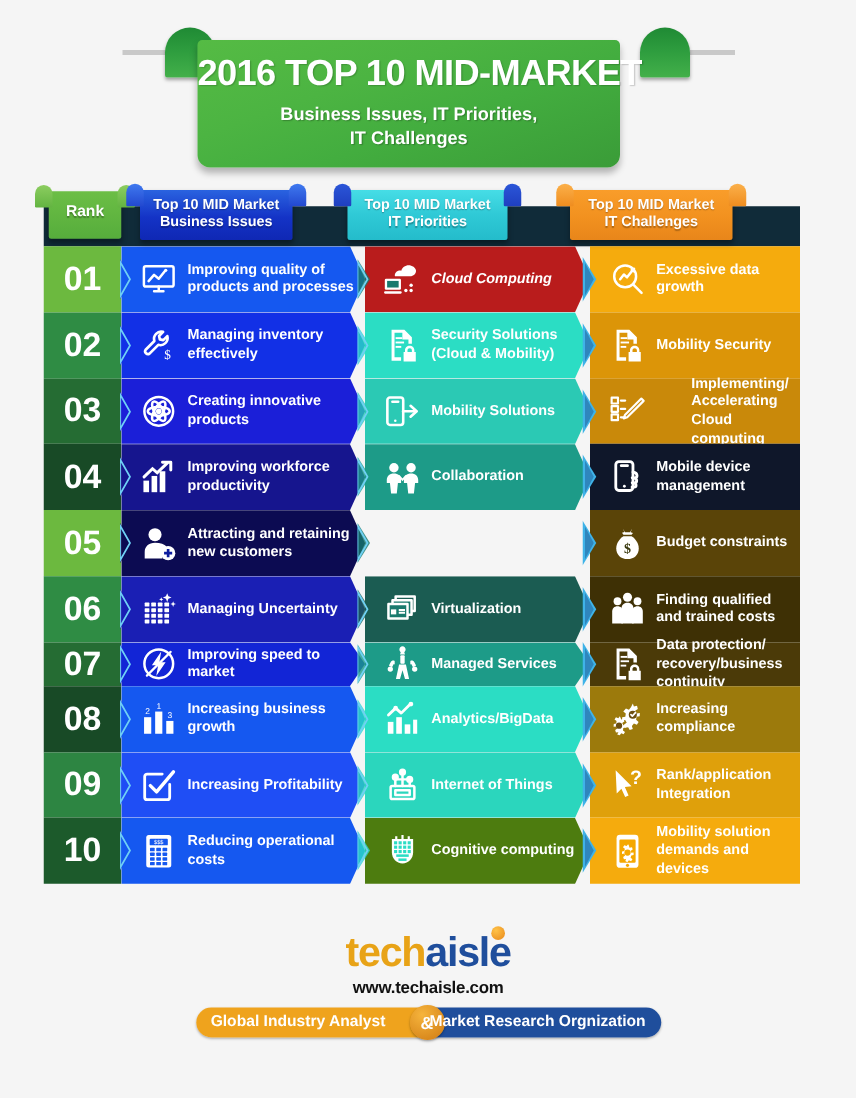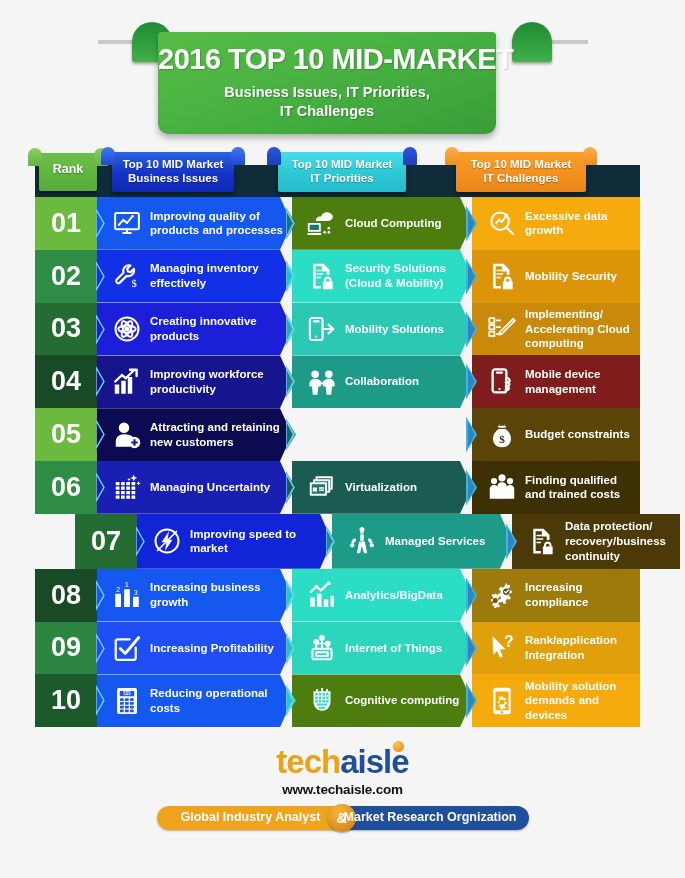--- a/index.html
+++ b/index.html
@@ -143,21 +143,21 @@
     background:radial-gradient(circle at 35% 30%, #ffc247, #e8881a);
     left:117px; top:-4px;
   }
   #url{ font-size:13.5px; font-weight:bold; color:#111; margin-top:4px; letter-spacing:-.2px;}
   #pill{
     margin:9px auto 0; width:372px; height:24px; border-radius:12px;
     position:relative; overflow:visible;
     background:linear-gradient(90deg,#efa31d 0%, #efa31d 48%, #1f4e9c 48%, #1f4e9c 100%);
     box-shadow:0 1px 2px rgba(0,0,0,.3);
   }
-  #pill .pl{ position:absolute; left:24px; top:4px; font-size:12.5px; font-weight:bold; color:#fff; }
+  #pill .pl{ position:absolute; left:12px; top:4px; font-size:12.5px; font-weight:bold; color:#fff; }
   #pill .pr{ position:absolute; right:12px; top:4px; font-size:12.5px; font-weight:bold; color:#fff; }
   #amp{
     position:absolute; left:171px; top:-2px; width:28px; height:28px; border-radius:50%;
     background:radial-gradient(circle at 35% 28%, #f6b43c, #cf7a12);
     color:#fff; font-size:14px; font-weight:bold; line-height:28px; text-align:center;
     box-shadow:0 1px 2px rgba(0,0,0,.35);
   }
   #taglines{ margin-top:8px; font-size:12px; font-weight:bold; color:#111; }
   #taglines span{ display:inline-block; }
   #tag1{ margin-right:26px; }
@@ -226,21 +226,21 @@
               </svg>
             </span>
             <span class="lbl">Improving quality of products and processes</span>
           </div>
           <div class="sep" style="left:60px;">
             <svg width="13" height="52.8" viewBox="0 0 13 52">
               <path d="M0 10 L10 26 L0 42 Z" fill="#1558f0" opacity=".85"></path>
               <path d="M0 12 L8 26 L0 40 Z" fill="none" stroke="#6fd0f5" stroke-width="1.4"></path>
             </svg>
           </div>
-          <div class="cell cell-itp cell-body clip-chevL" style="background:#4d7c0f;">
+          <div class="cell cell-itp cell-body clip-chevL" style="background:#b91c1c;font-style:italic;">
             <span class="ico">
               <svg width="32" height="30" viewBox="0 0 26 24" fill="#fff">
                 <path d="M17 3.2c-2.3 0-4.2 1.5-4.8 3.6-.3-.1-.6-.1-.9-.1-1.8 0-3.3 1.4-3.3 3.2 0 .2 0 .3.1.5h9.9c2.1 0 3.8-1.6 3.8-3.6S19.1 3.2 17 3.2z"></path>
                 <rect x="1.5" y="12" width="10.5" height="7.2" rx=".8"></rect>
                 <rect x="3" y="13.4" width="7.5" height="4.3" fill="#17796d"></rect>
                 <rect x="1" y="20.2" width="11.5" height="1.5" rx=".7"></rect>
                 <circle cx="15.2" cy="19.6" r="1.1"></circle>
                 <circle cx="18.6" cy="19.6" r="1.1"></circle>
                 <circle cx="18.6" cy="16.2" r="1.1"></circle>
               </svg>
@@ -360,21 +360,21 @@
               </svg>
             </span>
             <span class="lbl">Mobility Solutions</span>
           </div>
           <div class="sep" style="left:250px;">
             <svg width="13" height="52.8" viewBox="0 0 13 52">
               <path d="M0 10 L10 26 L0 42 Z" fill="#2bc9b4" opacity=".8"></path>
               <path d="M0 12 L8 26 L0 40 Z" fill="none" stroke="#6fd0f5" stroke-width="1.4"></path>
             </svg>
           </div>
-          <div class="cell cell-itc cell-body" style="background:#c9890a;">
+          <div class="cell cell-itc cell-body" style="background:#c9890a;gap:28px;">
             <span class="ico">
               <svg width="30" height="30" viewBox="0 0 26 24" fill="none" stroke="#fff" stroke-width="1.5" stroke-linecap="round" stroke-linejoin="round">
                 <rect x="2" y="2.6" width="4.4" height="4"></rect>
                 <rect x="2" y="8.4" width="4.4" height="4"></rect>
                 <rect x="2" y="14.2" width="4.4" height="4"></rect>
                 <path d="M8.4 4.6h3M8.4 10.4h3M8.4 16.2h3"></path>
                 <path d="M22.6 3.2l1.6 1.6-11.4 11.4-2.4.8.8-2.4z"></path>
               </svg>
             </span>
             <span class="lbl">Implementing/ Accelerating Cloud computing</span>
@@ -419,21 +419,21 @@
               </svg>
             </span>
             <span class="lbl">Collaboration</span>
           </div>
           <div class="sep" style="left:250px;">
             <svg width="13" height="52.8" viewBox="0 0 13 52">
               <path d="M0 10 L10 26 L0 42 Z" fill="#1d9b88" opacity=".8"></path>
               <path d="M0 12 L8 26 L0 40 Z" fill="none" stroke="#6fd0f5" stroke-width="1.4"></path>
             </svg>
           </div>
-          <div class="cell cell-itc cell-body" style="background:#7f1d1d;">
+          <div class="cell cell-itc cell-body" style="background:#0f172a;">
             <span class="ico">
               <svg width="30" height="30" viewBox="0 0 24 24" fill="none" stroke="#fff" stroke-width="1.8" stroke-linecap="round" stroke-linejoin="round">
                 <rect x="4.5" y="1.8" width="11" height="18.5" rx="2"></rect>
                 <path d="M8 4.4h4"></path>
                 <circle cx="10" cy="17.6" r=".9" fill="#fff" stroke="none"></circle>
                 <path d="M15.5 8.6c1.6.2 2.6 1.1 2.6 2.2 0 .9-.7 1.4-1.6 1.4h-1.5M15.5 12.2c1.6.1 2.4.8 2.4 1.8 0 .9-.7 1.4-1.6 1.4h-1.3M15.5 15.4c1.3.1 2 .7 2 1.5 0 .8-.6 1.2-1.4 1.2h-1.2"></path>
               </svg>
             </span>
             <span class="lbl">Mobile device management</span>
           </div>
@@ -557,21 +557,21 @@
             </span>
             <span class="lbl">Finding qualified and trained costs</span>
           </div>
           <div class="sep" style="left:430px;">
             <svg width="13" height="52.8" viewBox="0 0 13 52">
               <path d="M0 8 L11 26 L0 44 Z" fill="#3fb3e8"></path>
               <path d="M2 13 L9 26 L2 39 Z" fill="#2f86bd"></path>
             </svg>
           </div>
         </div>
-        <div class="row" style="height: 55px; margin-left: 40px;">
+        <div class="row" style="height: 35px;">
           <div class="cell cell-rank" style="background:#256c33;">
             <span>07</span>
           </div>
           <div class="cell cell-biz cell-body clip-chevL" style="background:#1225d6;">
             <span class="ico">
               <svg width="30" height="30" viewBox="0 0 24 24" fill="none" stroke="#fff" stroke-width="1.6" stroke-linecap="round" stroke-linejoin="round">
                 <circle cx="12" cy="12" r="9.2"></circle>
                 <path d="M13.6 4.2L7.6 13h4l-1.2 6.8L16.4 11h-4z" fill="#fff" stroke="none"></path>
                 <path d="M4.4 19.6L19.6 4.4" stroke-width="1.4"></path>
               </svg>

